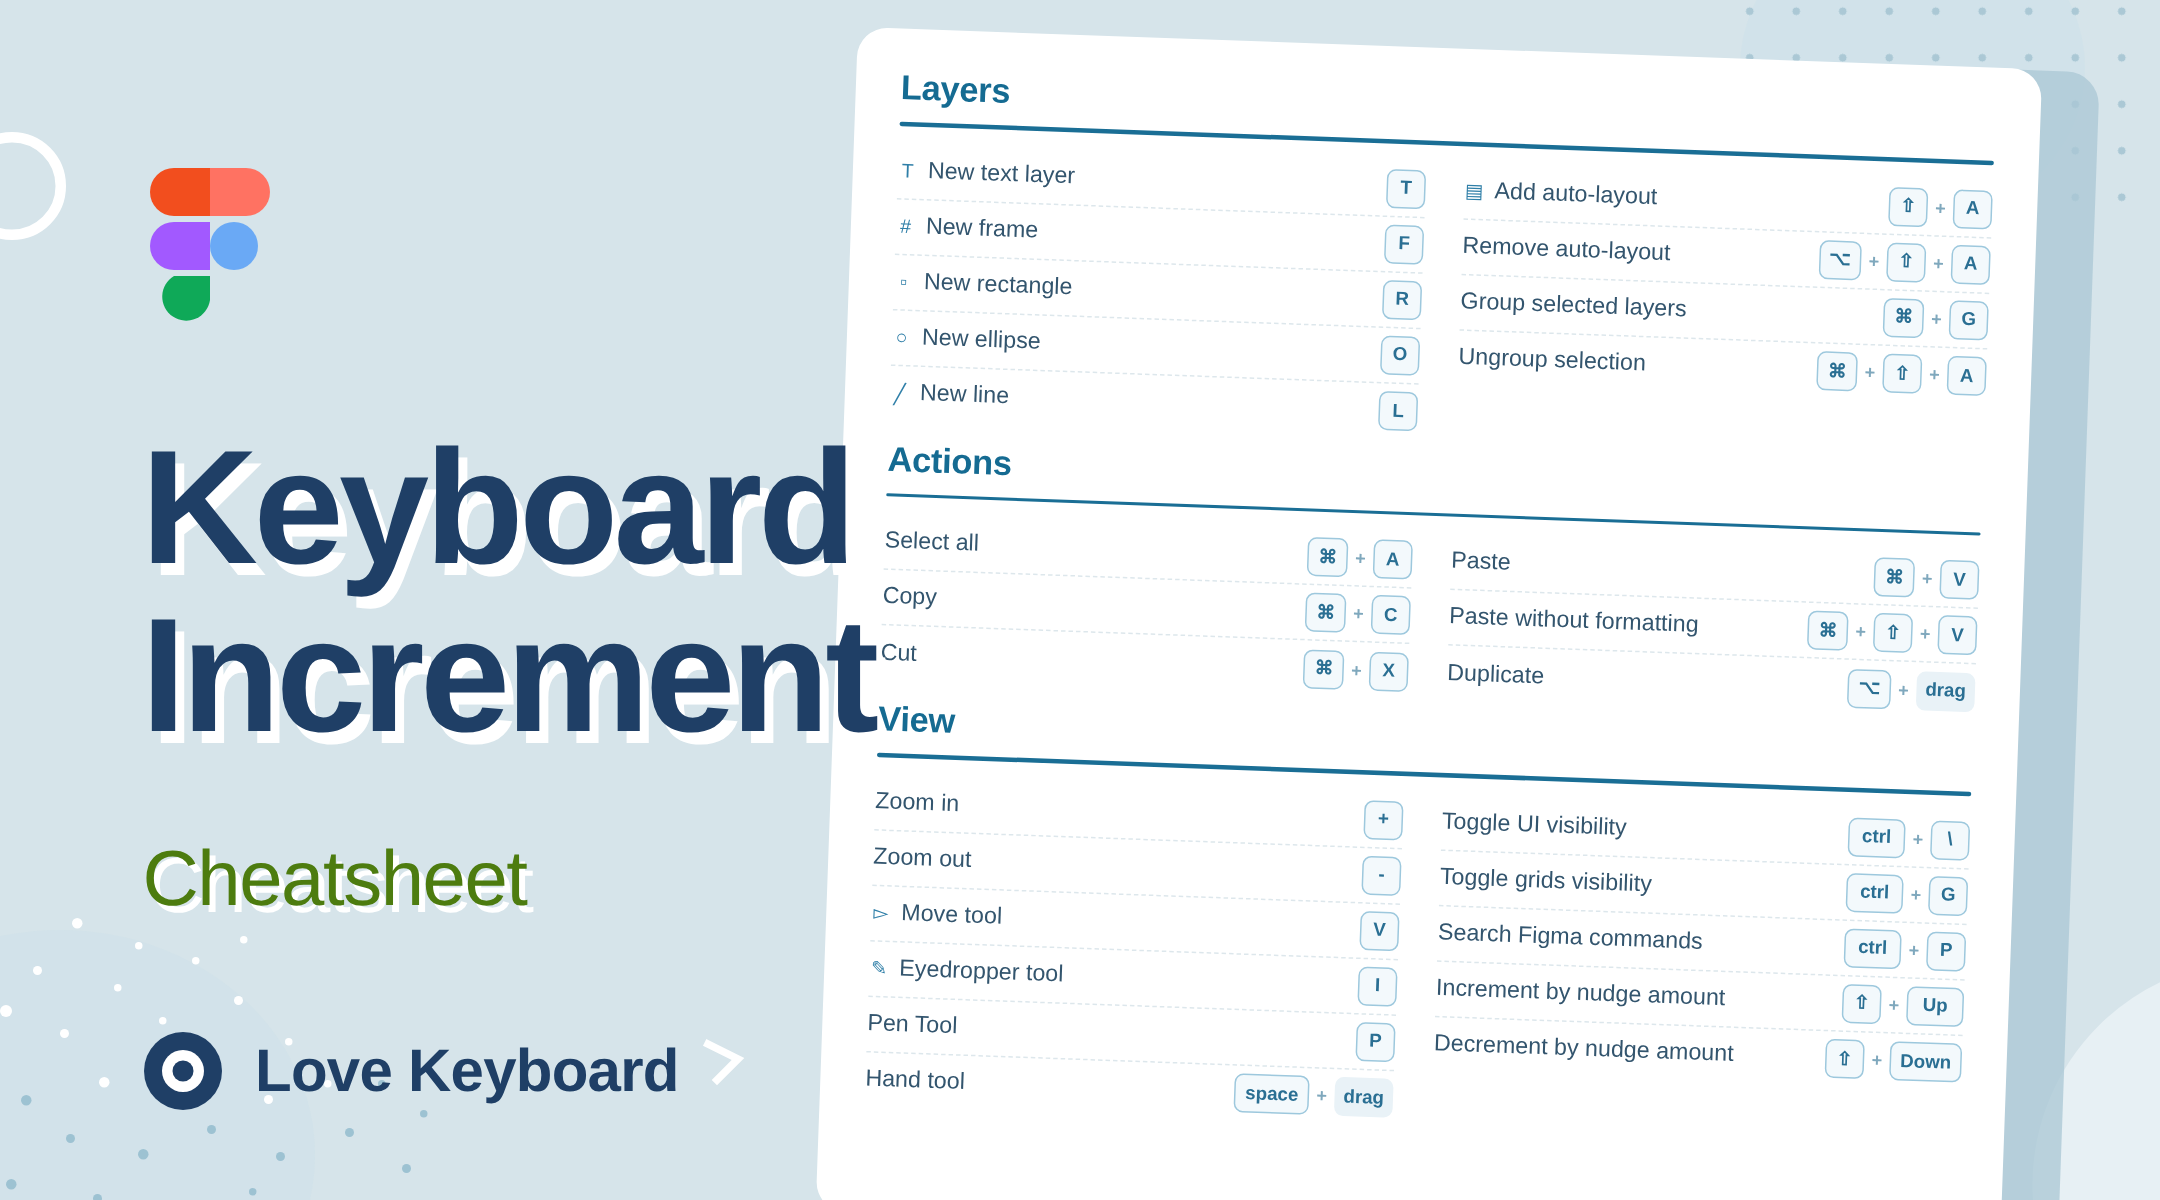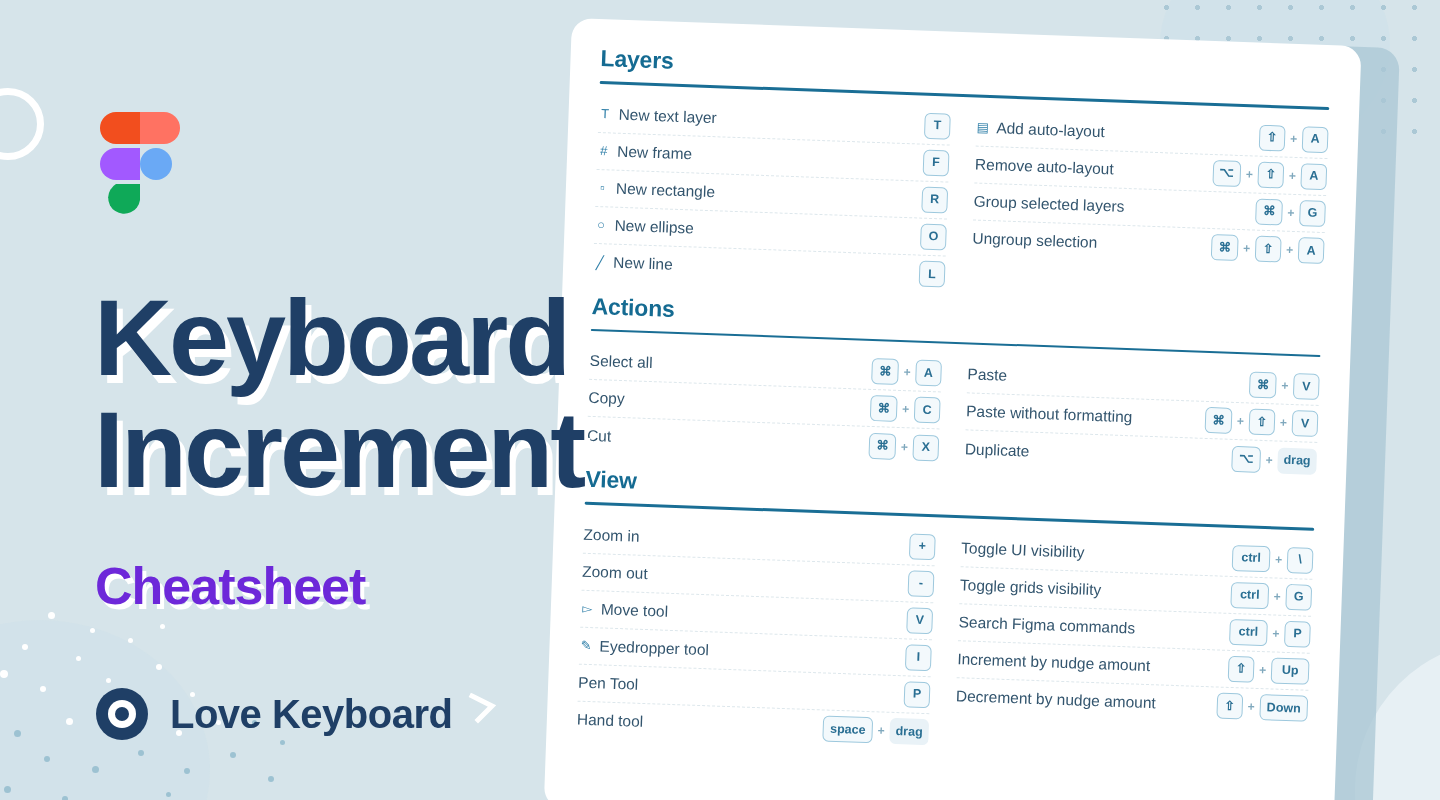--- a/index.html
+++ b/index.html
@@ -85,23 +85,23 @@
     letter-spacing: -3px;
     line-height: .96;
     color: #1f3f66;
     text-shadow: 6px 8px 0 #ffffff;
     white-space: nowrap;
   }
   #title-line2 { margin-top: 8px; }
 
   #subtitle {
     position: absolute; top: 556px; left: 95px;
-    font-size: 52px; font-weight: 700;
+    font-size: 52px; font-weight: 400;
     letter-spacing: -1px;
-    color: #6d28d9;
+    color: #4d7c0f;
     text-shadow: 4px 5px 0 #ffffff;
   }
 
   #brand-footer {
     position: absolute; top: 688px; left: 96px;
     display: flex; align-items: center; gap: 22px;
   }
   #brand-mark {
     width: 52px; height: 52px; border-radius: 50%;
     background: #1f3f66;

